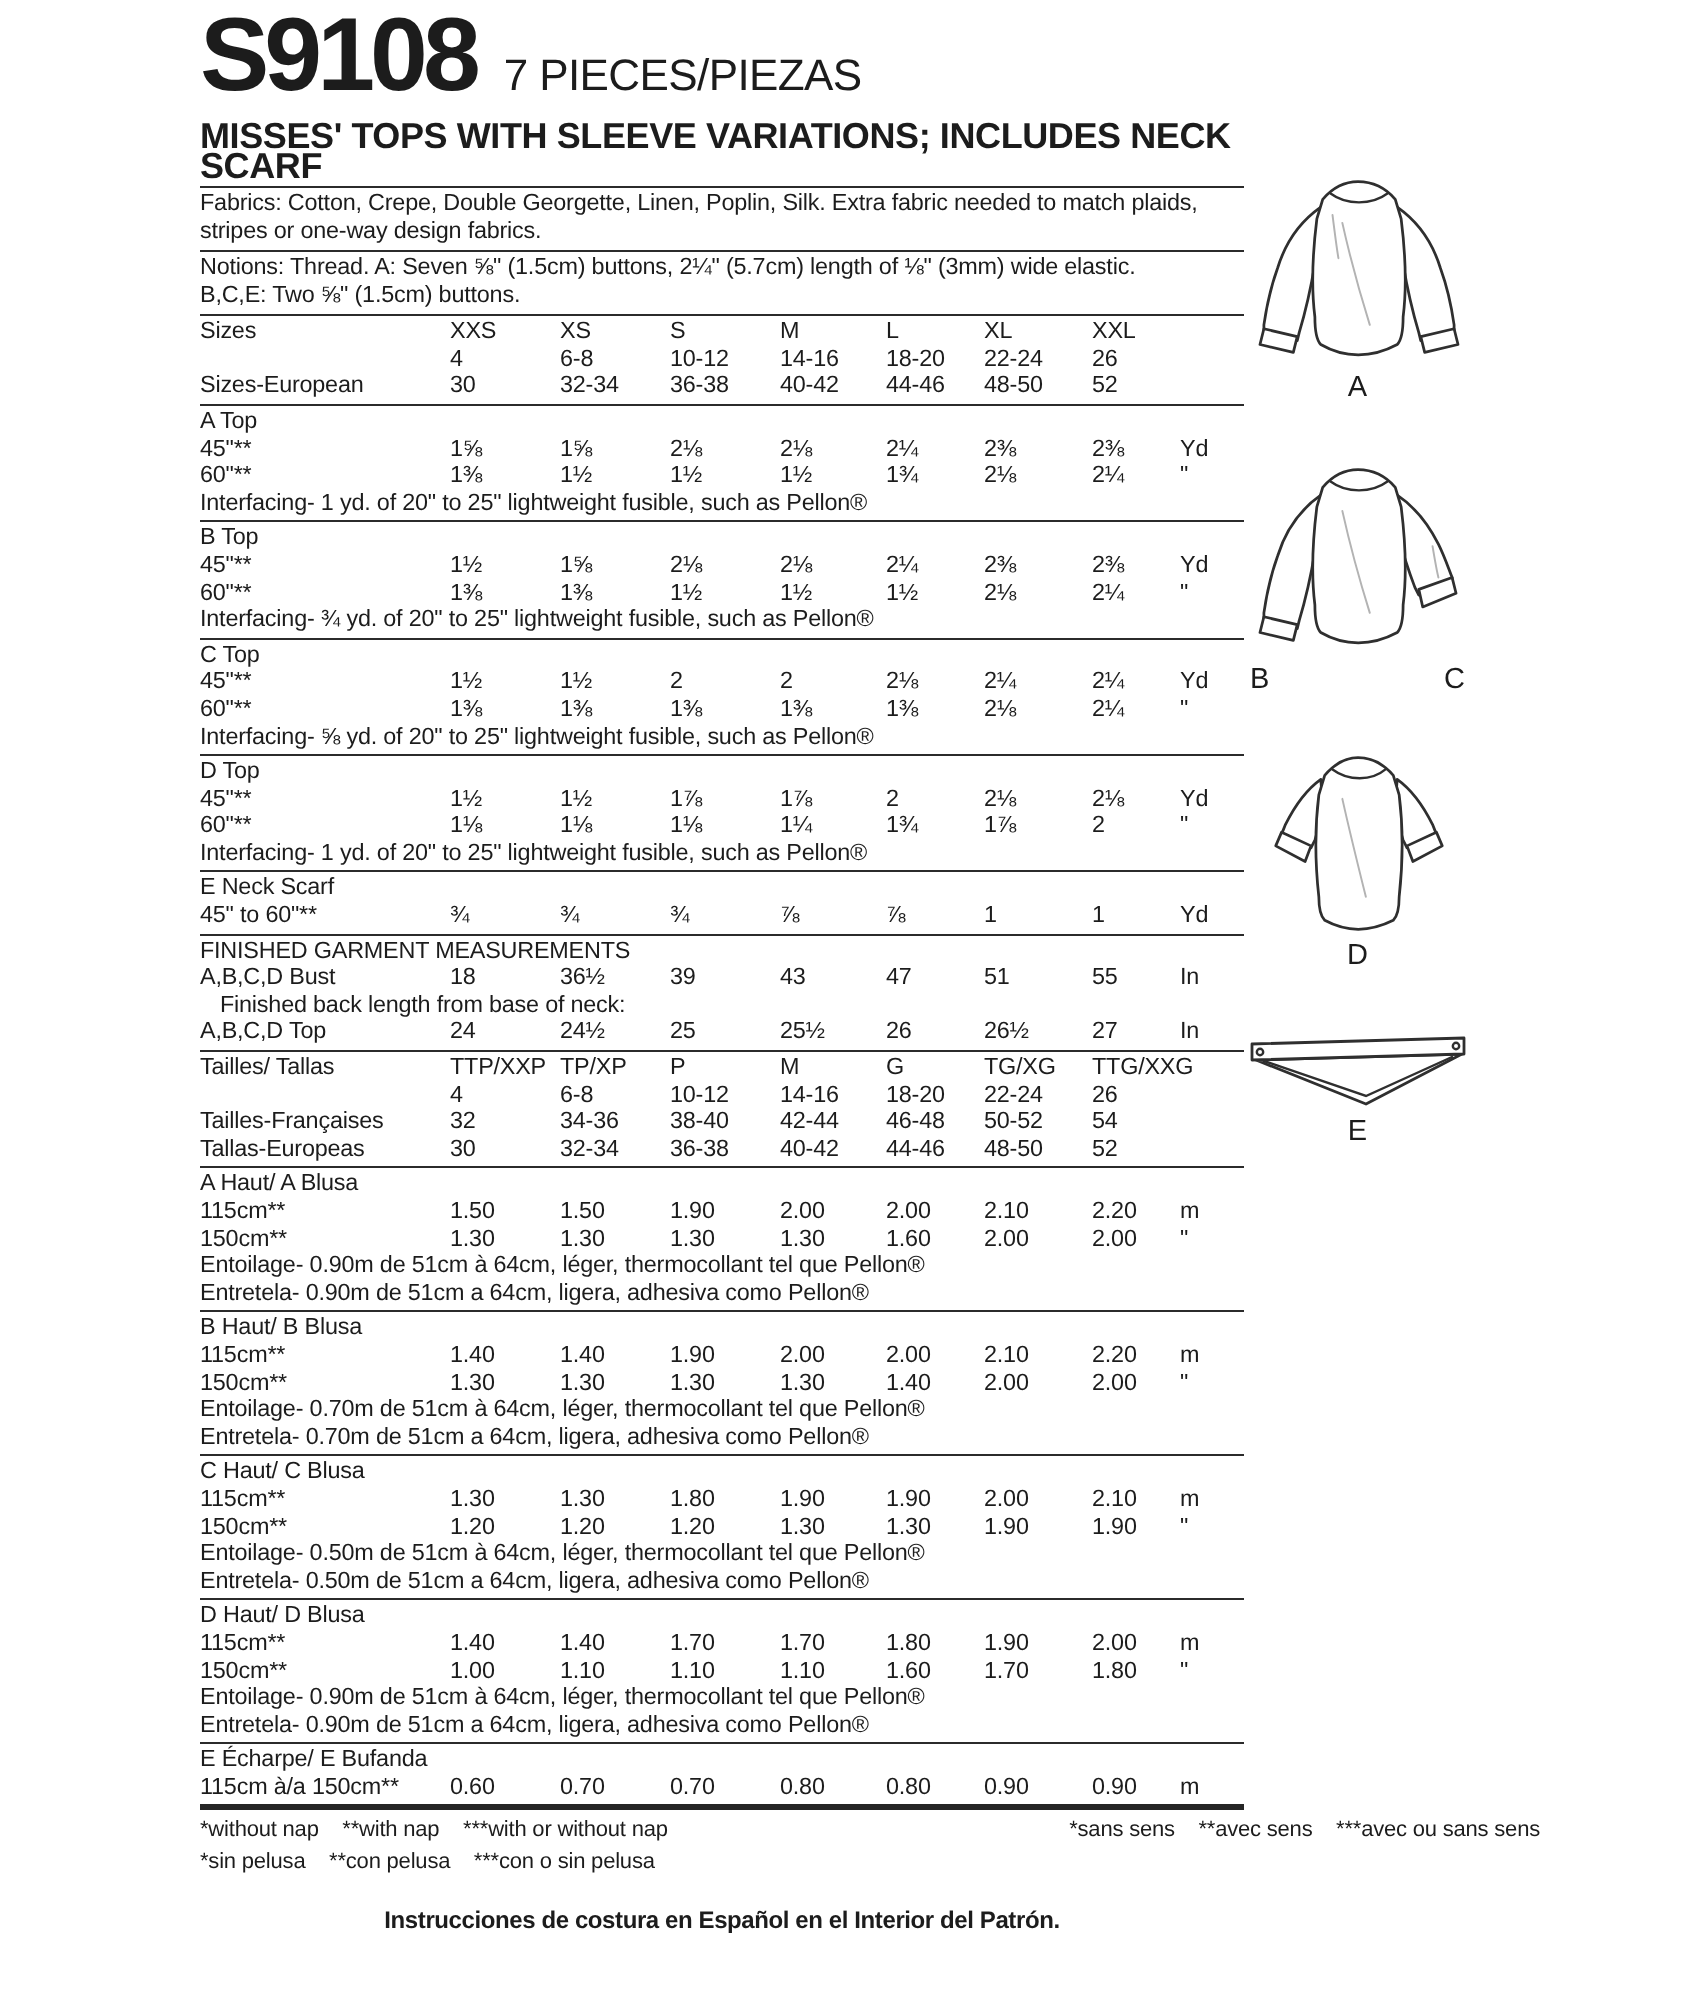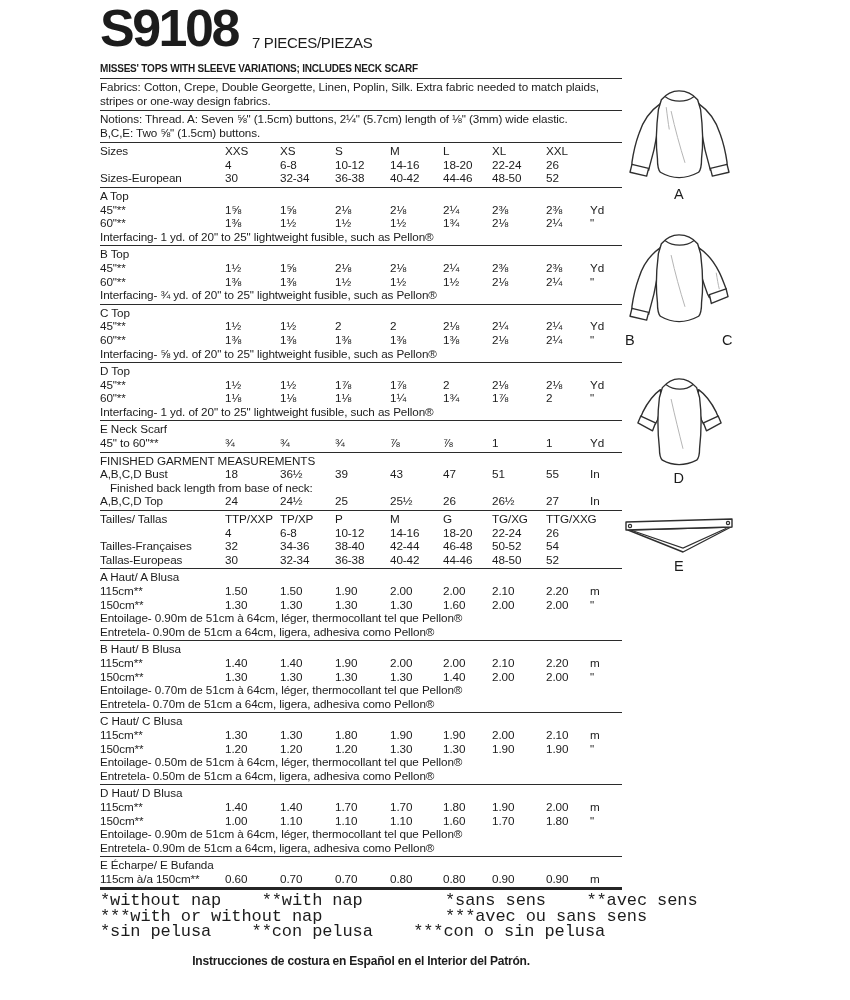--- a/index.html
+++ b/index.html
@@ -2,32 +2,32 @@
 <html><head>
 <meta charset="utf-8">
 <style>
   html,body{margin:0;padding:0;background:#ffffff;}
   body{width:850px;height:1000px;color:#1c1c1c;font-family:"Liberation Sans",sans-serif;font-size:11.7px;letter-spacing:-0.1px;}
   .page{position:relative;width:850px;height:1000px;overflow:hidden;background:#fff;}
   .content{position:absolute;left:100px;top:5px;width:522px;}
   .b{font-weight:normal;}
   .hdr{display:flex;align-items:flex-end;gap:14px;margin:0 0 7px 0;}
   .sku{font-size:52px;font-weight:bold;letter-spacing:-2.5px;line-height:0.92;}
-  .pieces{font-size:15px;padding-bottom:2px;letter-spacing:-0.3px;}
+  .pieces{font-size:22px;padding-bottom:2px;letter-spacing:-0.3px;}
   .block{border-bottom:1.5px solid #2b2b2b;padding:1px 0 2px;}
   .thick{border-bottom:3px solid #262626;}
-  .title-line{font-size:10px;font-weight:bold;letter-spacing:-0.2px;line-height:15px;}
+  .title-line{font-size:18px;font-weight:bold;letter-spacing:-0.2px;line-height:15px;}
   .para{line-height:14.1px;}
   .trow{display:grid;grid-template-columns:125px 55px 55px 55px 53px 49px 54px 44px 28px;line-height:13.6px;}
   .trow-span{line-height:13.6px;padding-left:10px;}
   .sec-title{line-height:13.6px;}
   .note{line-height:13.6px;}
   .cell,.lab{white-space:nowrap;}
   .fr-hdr{font-weight:bold;line-height:14.4px;font-size:11.9px;letter-spacing:-0.2px;}
-  .footnotes{padding-top:3px;font-size:17px;font-family:Liberation Mono, monospace;}
+  .footnotes{padding-top:3px;font-size:11px;}
   .fn-row{display:flex;justify-content:space-between;width:670px;white-space:pre-wrap;line-height:15.5px;}
   .bottom-note{width:522px;text-align:center;font-weight:bold;font-size:12px;margin-top:14px;letter-spacing:-0.2px;}
   .views{position:absolute;left:604px;top:78px;width:150px;height:910px;}
   .view{position:absolute;left:0;width:150px;display:flex;flex-direction:column;align-items:center;}
   .view svg{display:block;}
   .vlabel{font-size:14.5px;margin-top:2px;letter-spacing:0.5px;}
   .bc-labels{display:flex;justify-content:space-between;width:108px;margin-top:2px;}
   .ln{fill:#ffffff;stroke:#2f2f2f;stroke-width:1.4;stroke-linejoin:round;}
   .ln2{fill:none;stroke:#2f2f2f;stroke-width:1.2;stroke-linecap:round;}
   .drape{fill:none;stroke:#b3b3b3;stroke-width:1;stroke-linecap:round;}

